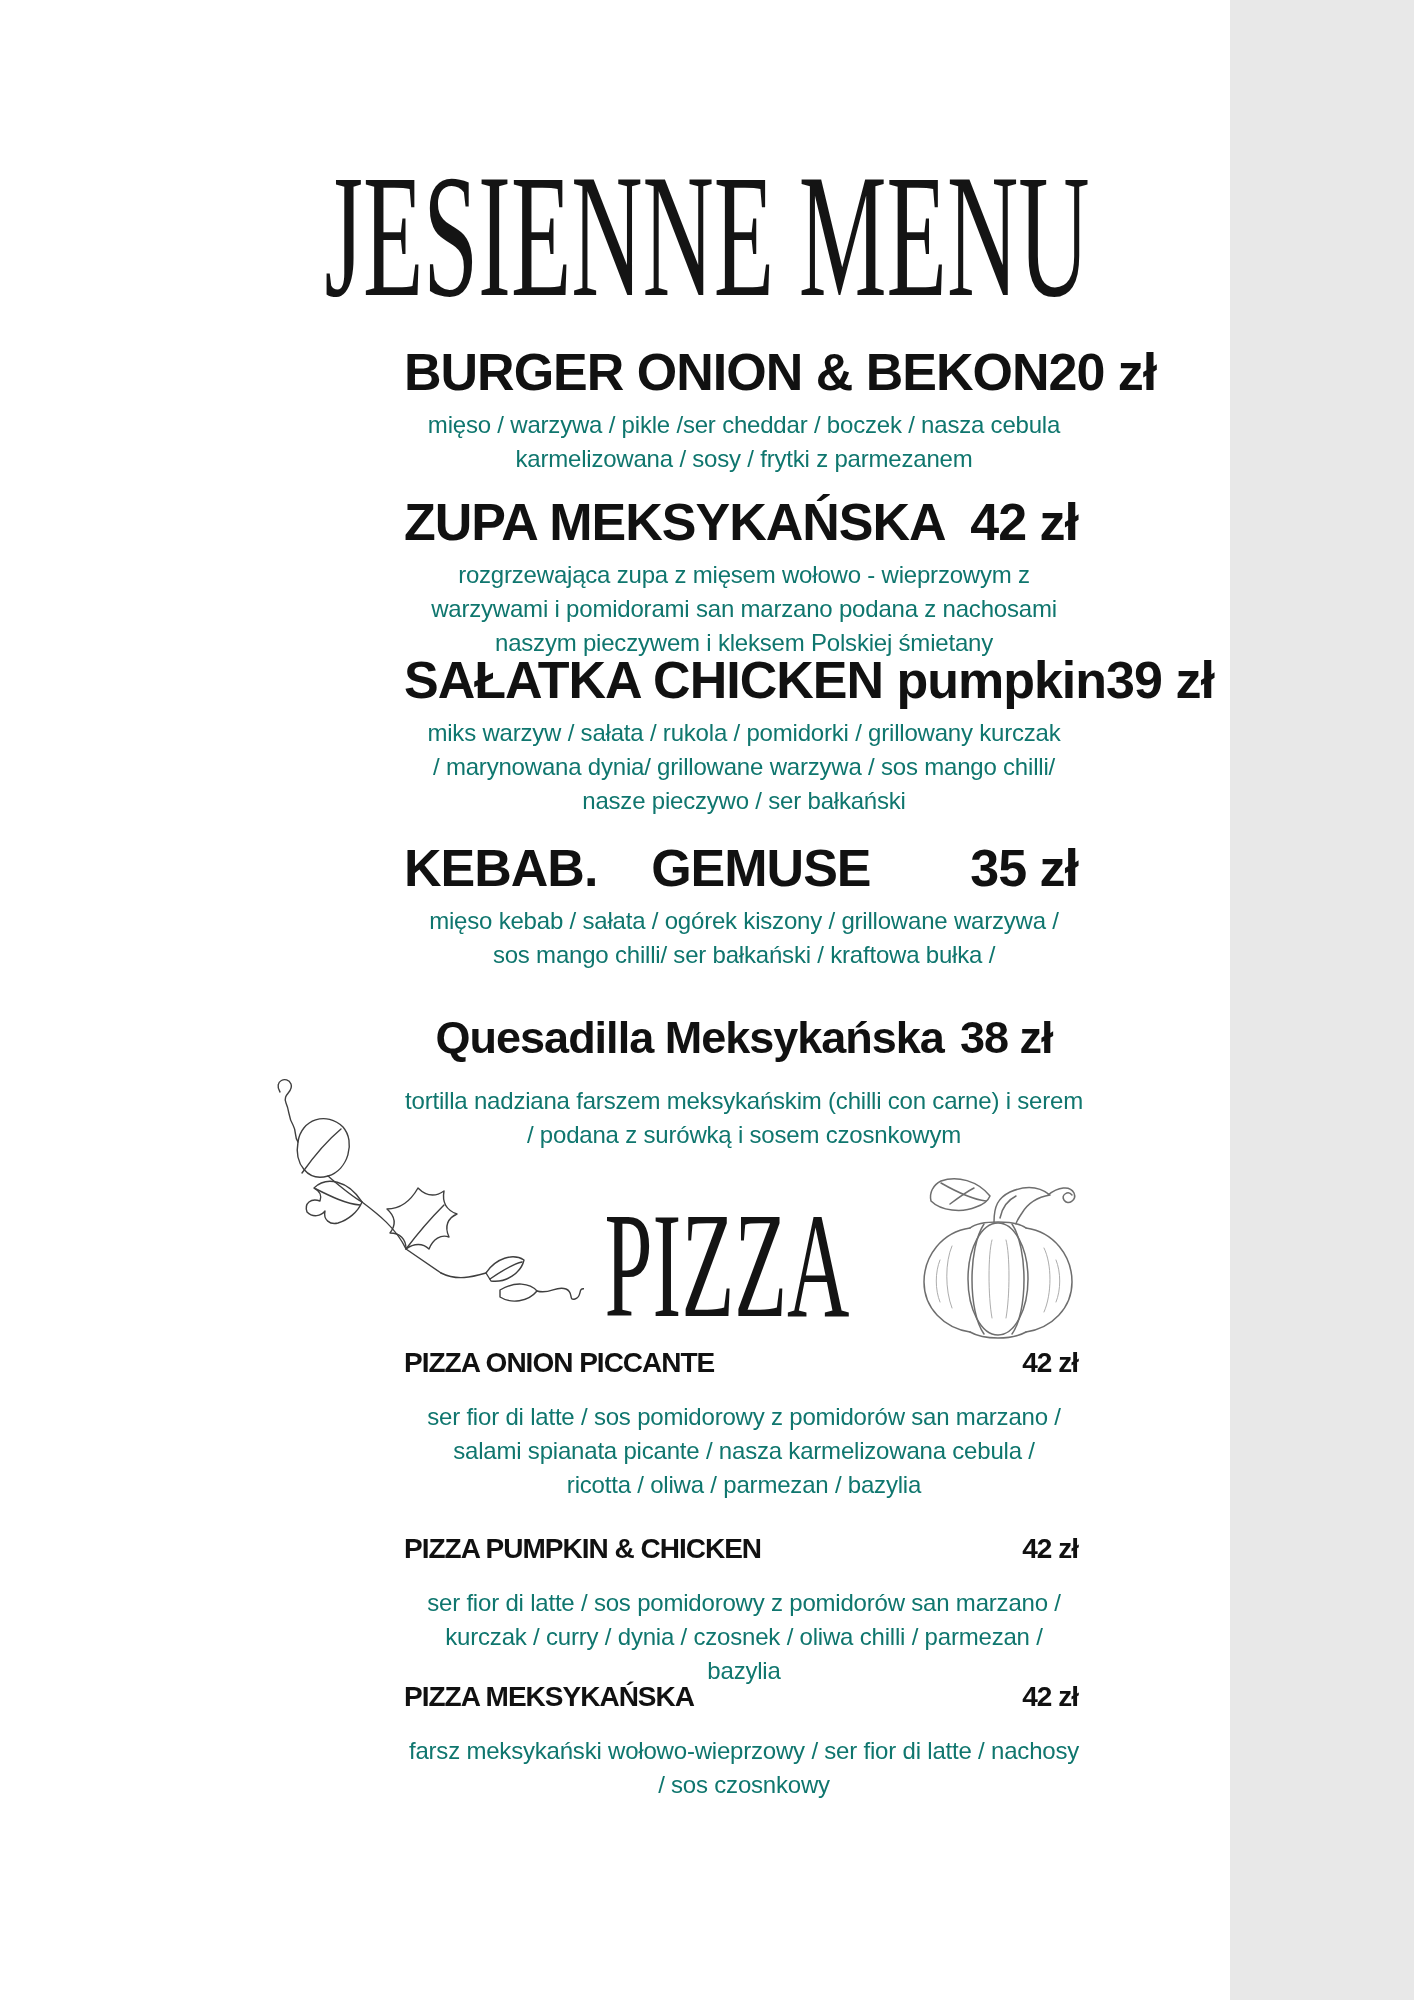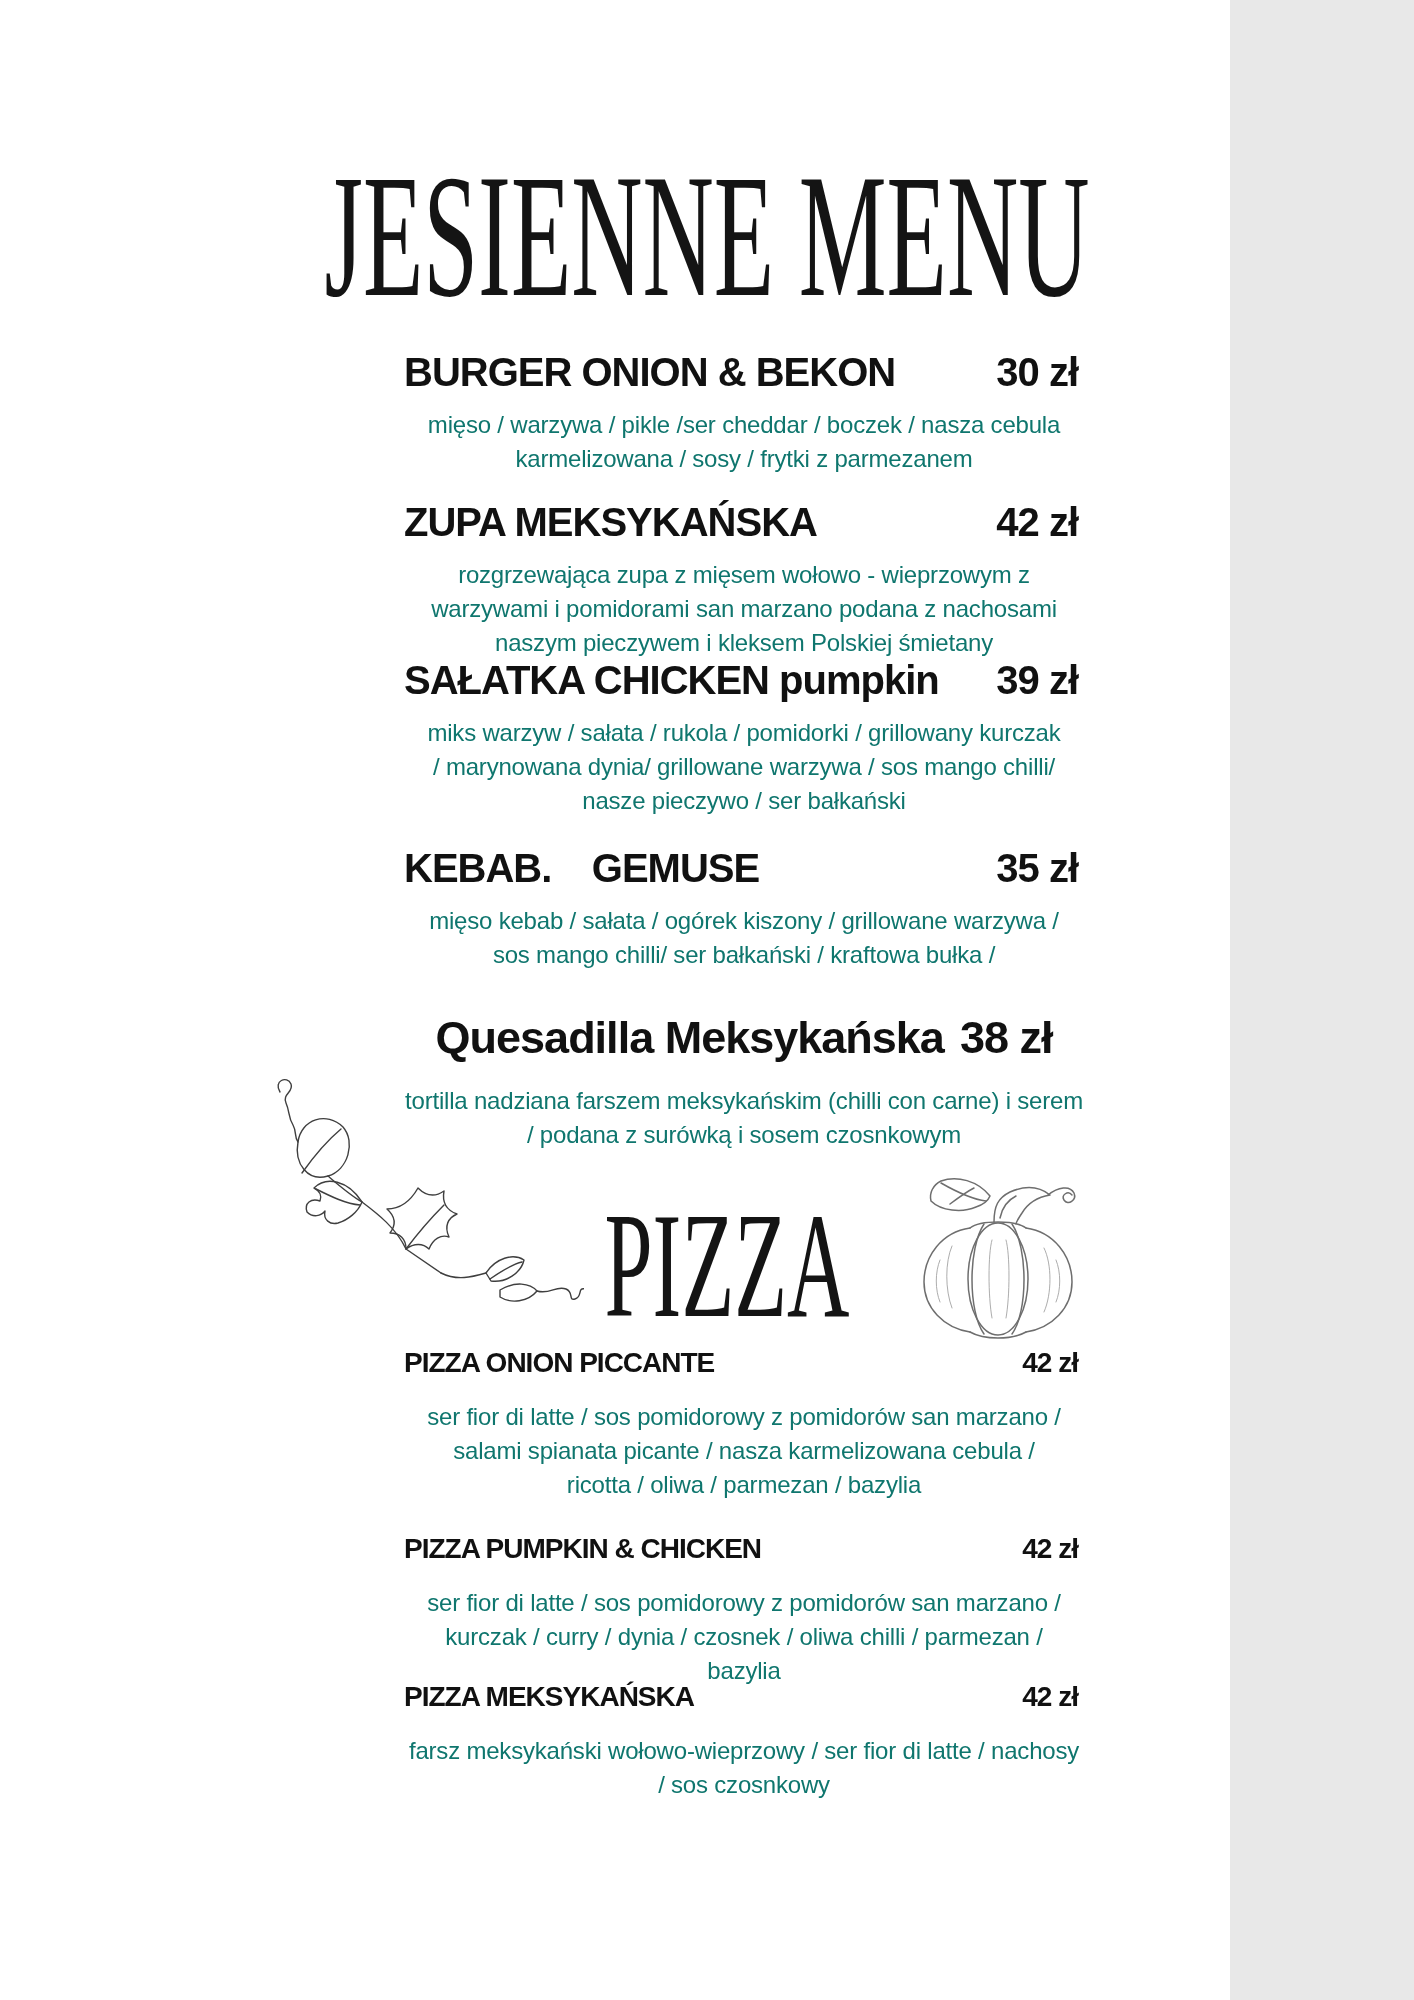--- a/index.html
+++ b/index.html
@@ -22,21 +22,21 @@
   .menu-item{
     position:absolute;
     left:390px;width:708px;
   }
   .item-header{
     display:flex;
     justify-content:space-between;
     align-items:baseline;
     padding:0 20px 0 14px;
     font-weight:700;
-    font-size:40px;
+    font-size:52px;
     line-height:48px;
     letter-spacing:-1px;
     white-space:nowrap;
   }
   .pizza-item .item-header{font-size:28px;line-height:50px;}
   .item-name{display:inline-block;}
   .item-price{display:inline-block;}
   .item-desc{
     width:764px;
     margin-left:-28px;
@@ -71,21 +71,21 @@
 
 <div class="page">
 
   <svg class="title-svg" viewBox="0 0 770 210">
     <text x="385" y="170" font-size="175" text-anchor="middle" textLength="765" lengthAdjust="spacingAndGlyphs">JESIENNE MENU</text>
   </svg>
 
   <div class="menu-item" style="top:348px">
     <div class="item-header">
       <span class="item-name">BURGER ONION &amp; BEKON</span>
-      <span class="item-price">30 zł</span>
+      <span class="item-price">20 zł</span>
     </div>
     <div class="item-desc">mięso / warzywa / pikle /ser cheddar / boczek / nasza cebula
 karmelizowana / sosy / frytki z parmezanem</div>
   </div>
 
   <div class="menu-item" style="top:498px">
     <div class="item-header">
       <span class="item-name">ZUPA MEKSYKAŃSKA</span>
       <span class="item-price">42 zł</span>
     </div>

